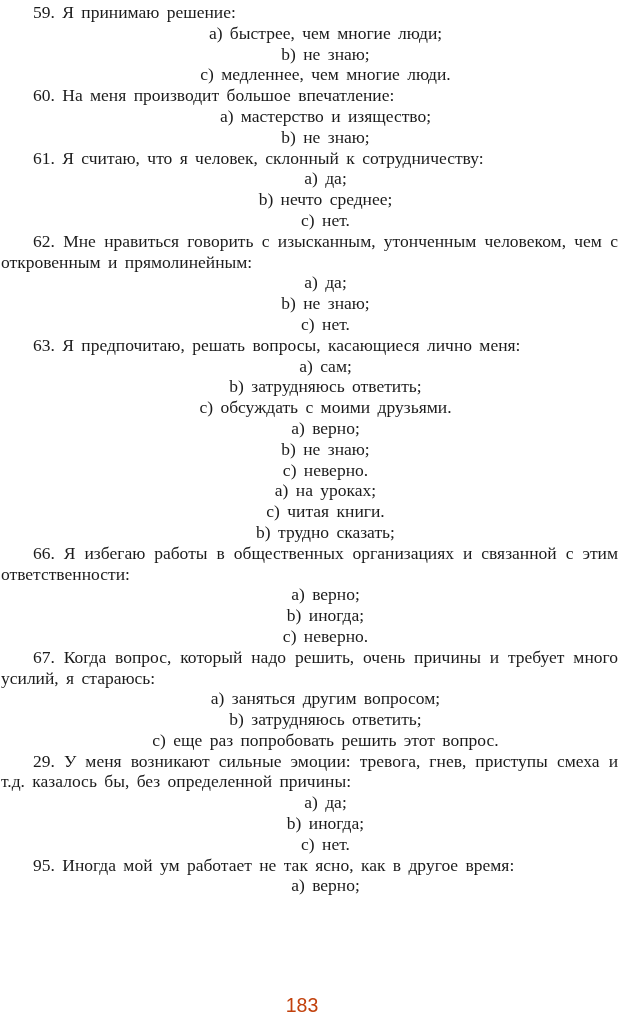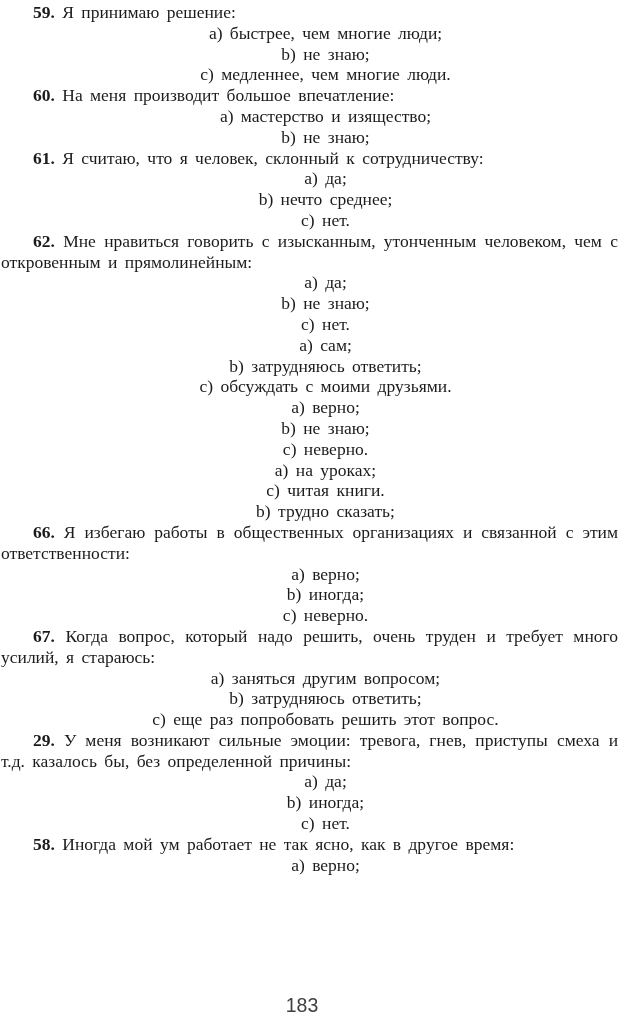--- a/index.html
+++ b/index.html
@@ -28,32 +28,32 @@
   }
   .q-line {
     text-align: justify;
     text-indent: 32px;
   }
   .opt {
     text-align: center;
     text-indent: 32px;
   }
   .q-num {
-    font-weight: bold;
+    font-weight: normal;
   }
   .page-number {
     position: absolute;
     left: 0;
     right: 16px;
     top: 994px;
     text-align: center;
     font-family: "Liberation Sans", "DejaVu Sans", sans-serif;
     font-size: 19.5px;
     line-height: 22px;
-    color: #404040;
+    color: #c2410c;
   }
 </style>
 </head>
 <body>
 
 <main class="page">
   <section class="questions" id="questions-container">
   <div class="question-block">
     <p class="q-line"><b class="q-num">59.</b><span class="q-text"> Я принимаю решение:</span></p>
   <p class="opt">a) быстрее, чем многие люди;</p>
@@ -75,20 +75,21 @@
       </div>
 
   <div class="question-block">
     <p class="q-line"><b class="q-num">62.</b><span class="q-text"> Мне нравиться говорить с изысканным, утонченным человеком, чем с откровенным и прямолинейным:</span></p>
   <p class="opt">a) да;</p>
         <p class="opt">b) не знаю;</p>
         <p class="opt">c) нет.</p>
       </div>
 
   <div class="question-block">
+    <p class="q-line"><b class="q-num">63.</b><span class="q-text"> Я предпочитаю, решать вопросы, касающиеся лично меня:</span></p>
   <p class="opt">a) сам;</p>
         <p class="opt">b) затрудняюсь ответить;</p>
         <p class="opt">c) обсуждать с моими друзьями.</p>
       </div>
 
   <div class="question-block">
   <p class="opt">a) верно;</p>
         <p class="opt">b) не знаю;</p>
         <p class="opt">c) неверно.</p>
       </div>
@@ -100,32 +101,32 @@
       </div>
 
   <div class="question-block">
     <p class="q-line"><b class="q-num">66.</b><span class="q-text"> Я избегаю работы в общественных организациях и связанной с этим ответственности:</span></p>
   <p class="opt">a) верно;</p>
         <p class="opt">b) иногда;</p>
         <p class="opt">c) неверно.</p>
       </div>
 
   <div class="question-block">
-    <p class="q-line"><b class="q-num">67.</b><span class="q-text"> Когда вопрос, который надо решить, очень труден и требует много усилий, я стараюсь:</span></p>
+    <p class="q-line"><b class="q-num">67.</b><span class="q-text"> Когда вопрос, который надо решить, очень причины и требует много усилий, я стараюсь:</span></p>
   <p class="opt">a) заняться другим вопросом;</p>
         <p class="opt">b) затрудняюсь ответить;</p>
         <p class="opt">c) еще раз попробовать решить этот вопрос.</p>
       </div>
 
   <div class="question-block">
     <p class="q-line"><b class="q-num">29.</b><span class="q-text"> У меня возникают сильные эмоции: тревога, гнев, приступы смеха и т.д. казалось бы, без определенной причины:</span></p>
   <p class="opt">a) да;</p>
         <p class="opt">b) иногда;</p>
         <p class="opt">c) нет.</p>
       </div>
 
   <div class="question-block">
-    <p class="q-line"><b class="q-num">58.</b><span class="q-text"> Иногда мой ум работает не так ясно, как в другое время:</span></p>
+    <p class="q-line"><b class="q-num">95.</b><span class="q-text"> Иногда мой ум работает не так ясно, как в другое время:</span></p>
   <p class="opt">a) верно;</p>
       </div>
 </section>
   <footer class="page-number">183</footer>
 </main>
 
 </body></html>

